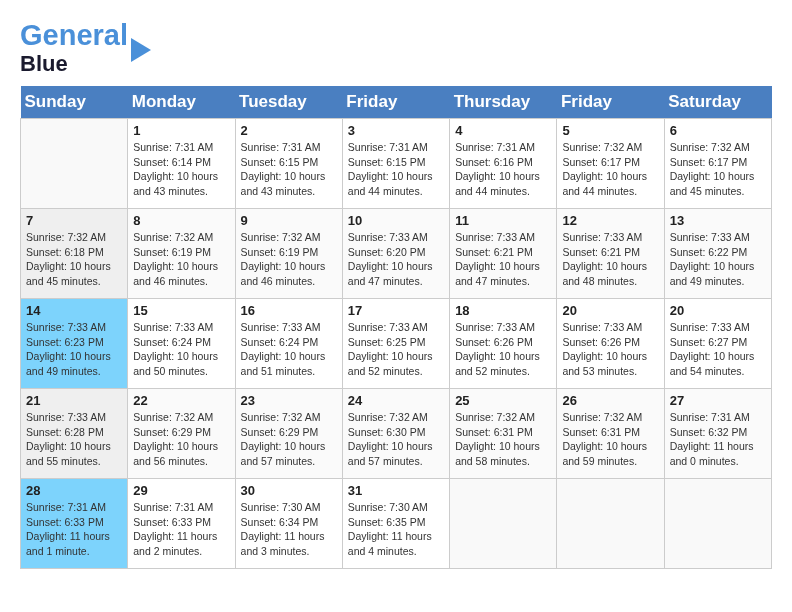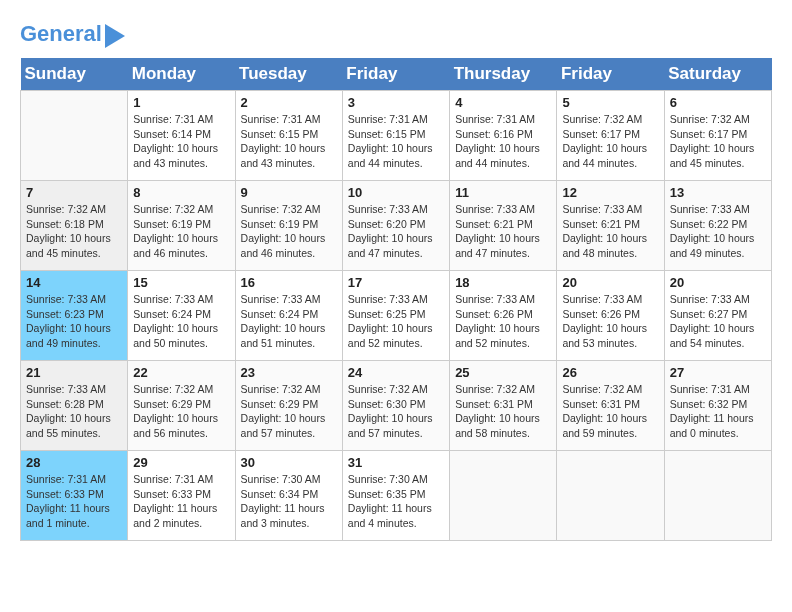--- a/index.html
+++ b/index.html
@@ -87,23 +87,24 @@
     }
   </style>
 </head>
 <body>
 
 <div class="header">
   <div class="logo">
     <div>
       <div style="display:flex;align-items:center;">
         <div>
-          <div style="font-size:22px;font-weight:bold;color:#1a1a2e;line-height:1.1;">
+          <div style="font-size:29px;font-weight:bold;color:#1a1a2e;line-height:1.1;">
             <span style="color:#4a90d9;">General</span>
           </div>
+          <div style="font-size:22px;font-weight:bold;color:#1a1a2e;line-height:1.1;">Blue</div>
         </div>
         <div class="logo-arrow"></div>
       </div>
     </div>
   </div>
   <div class="title-block">
     <div class="main-title"></div>
     <div class="subtitle"></div>
   </div>
 </div>

